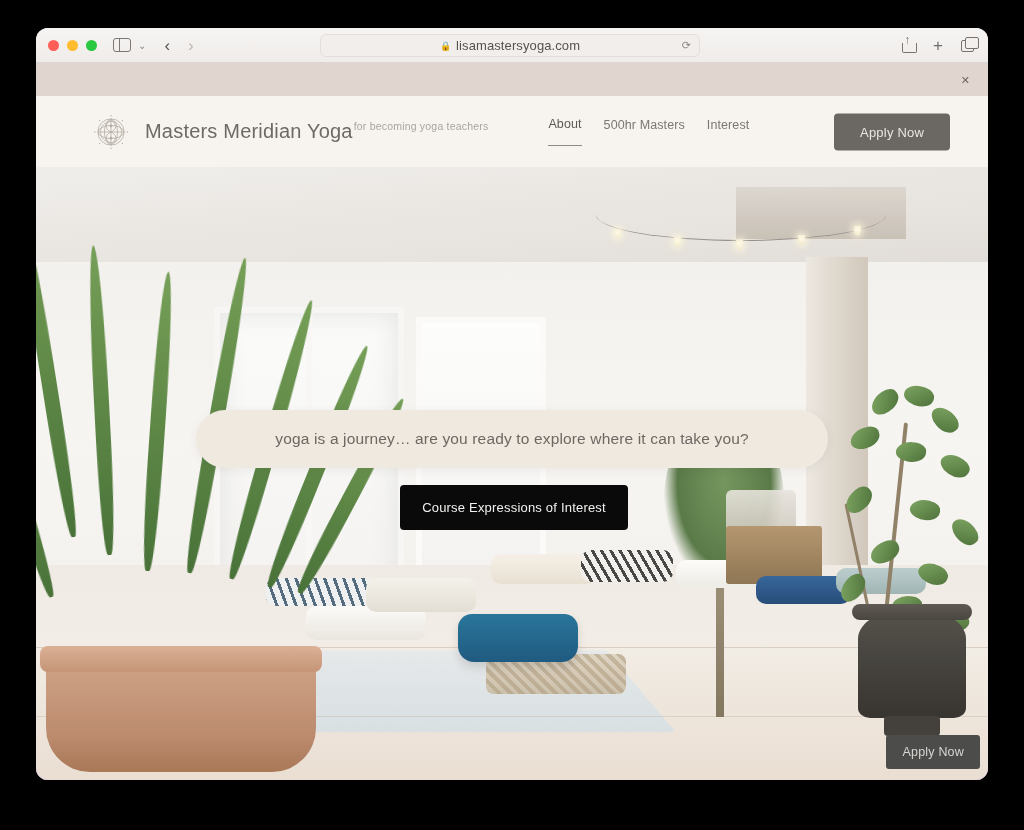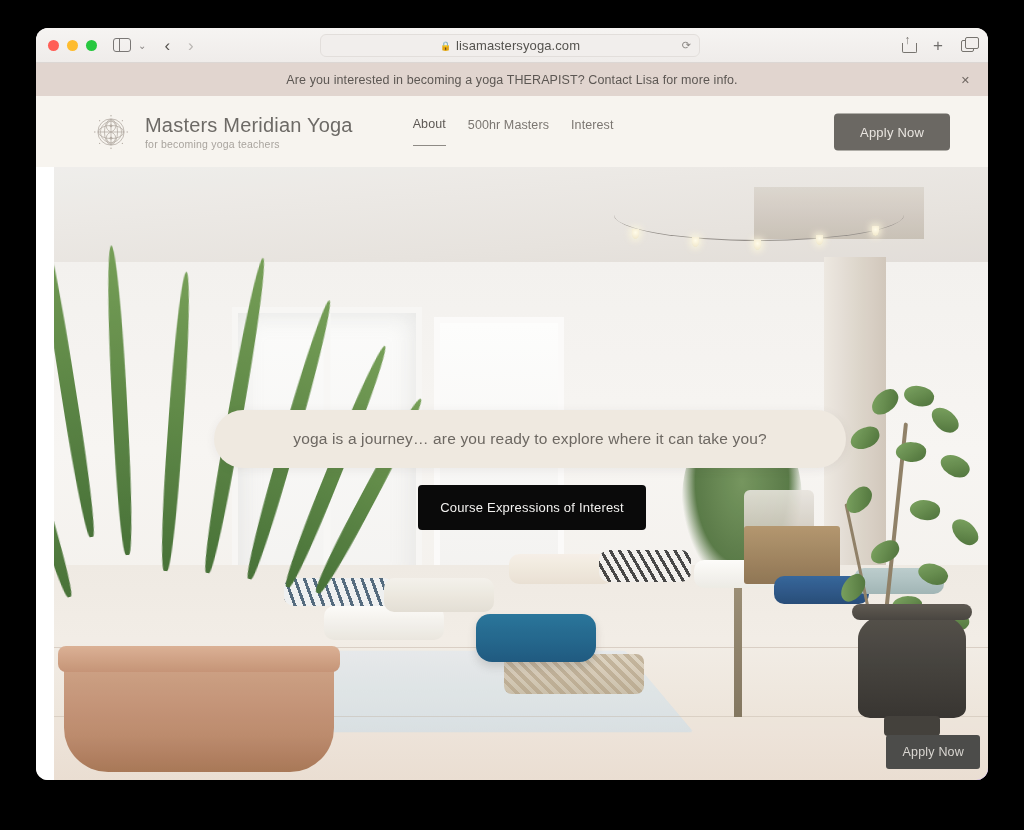--- a/index.html
+++ b/index.html
@@ -106,42 +106,41 @@
 
   .site-header {
     position: relative;
     height: 71px;
     background: #f7f4ef;
     display: flex; align-items: center;
   }
 
   .brand { display: flex; align-items: center; gap: 13px; margin-left: 54px; }
   .brand-mark { width: 42px; height: 42px; flex: none; }
-  .brand-text { display: flex; flex-direction: column; gap: 1px; }
+  .brand-text { display: flex; flex-direction: row; gap: 1px; }
   .brand-name { font-size: 20px; color: #6d6a66; letter-spacing: .2px; }
   .brand-tag  { font-size: 10.5px; color: #a9a49e; letter-spacing: .2px; }
 
   .nav { display: flex; align-items: center; gap: 22px; margin-left: 60px; }
   .nav-link { font-size: 12.5px; color: #7b7671; letter-spacing: .1px; padding-bottom: 14px; }
   .nav-link.active { color: #5d5854; border-bottom: 1px solid #8e8a85; }
 
   .header-cta {
     position: absolute; right: 38px; top: 50%; transform: translateY(-50%);
     background: #6b6863; color: #e9e5e0;
     font-size: 13px; letter-spacing: .2px;
     padding: 11px 26px; border: none; border-radius: 4px;
   }
 
   
   .hero {
     position: relative;
     height: 613px;
     overflow: hidden;
     background: #8b5cf6;
-    margin-left: 18px;
   }
 
   
   .scene { position: absolute; inset: 0; }
   .wall-upper {
     position: absolute; left: 0; right: 0; top: 0; height: 120px;
     background: linear-gradient(175deg, #efedea 0%, #e6e2dd 60%, #ded9d3 100%);
   }
   .wall-main {
     position: absolute; left: 0; right: 0; top: 95px; height: 420px;
@@ -368,21 +367,20 @@
       <div class="tb-right">
         <span class="ico-share"></span>
         <span class="ico-plus">+</span>
         <span class="ico-tabs"></span>
       </div>
     </div>
 
     <div class="page">
 
       <div class="announce">
-        <span class="announce-text">Are you interested in becoming a yoga THERAPIST? Contact Lisa for more info.</span>
         <span class="announce-close">✕</span>
       </div>
 
       <div class="site-header">
         <div class="brand">
           <svg class="brand-mark" viewBox="0 0 48 48">
             <g fill="none" stroke="#b4aca4" stroke-width="0.9">
               <circle cx="24" cy="24" r="15"></circle>
               <ellipse cx="24" cy="24" rx="14.5" ry="7.5"></ellipse>
               <ellipse cx="24" cy="24" rx="7.5" ry="14.5"></ellipse>

